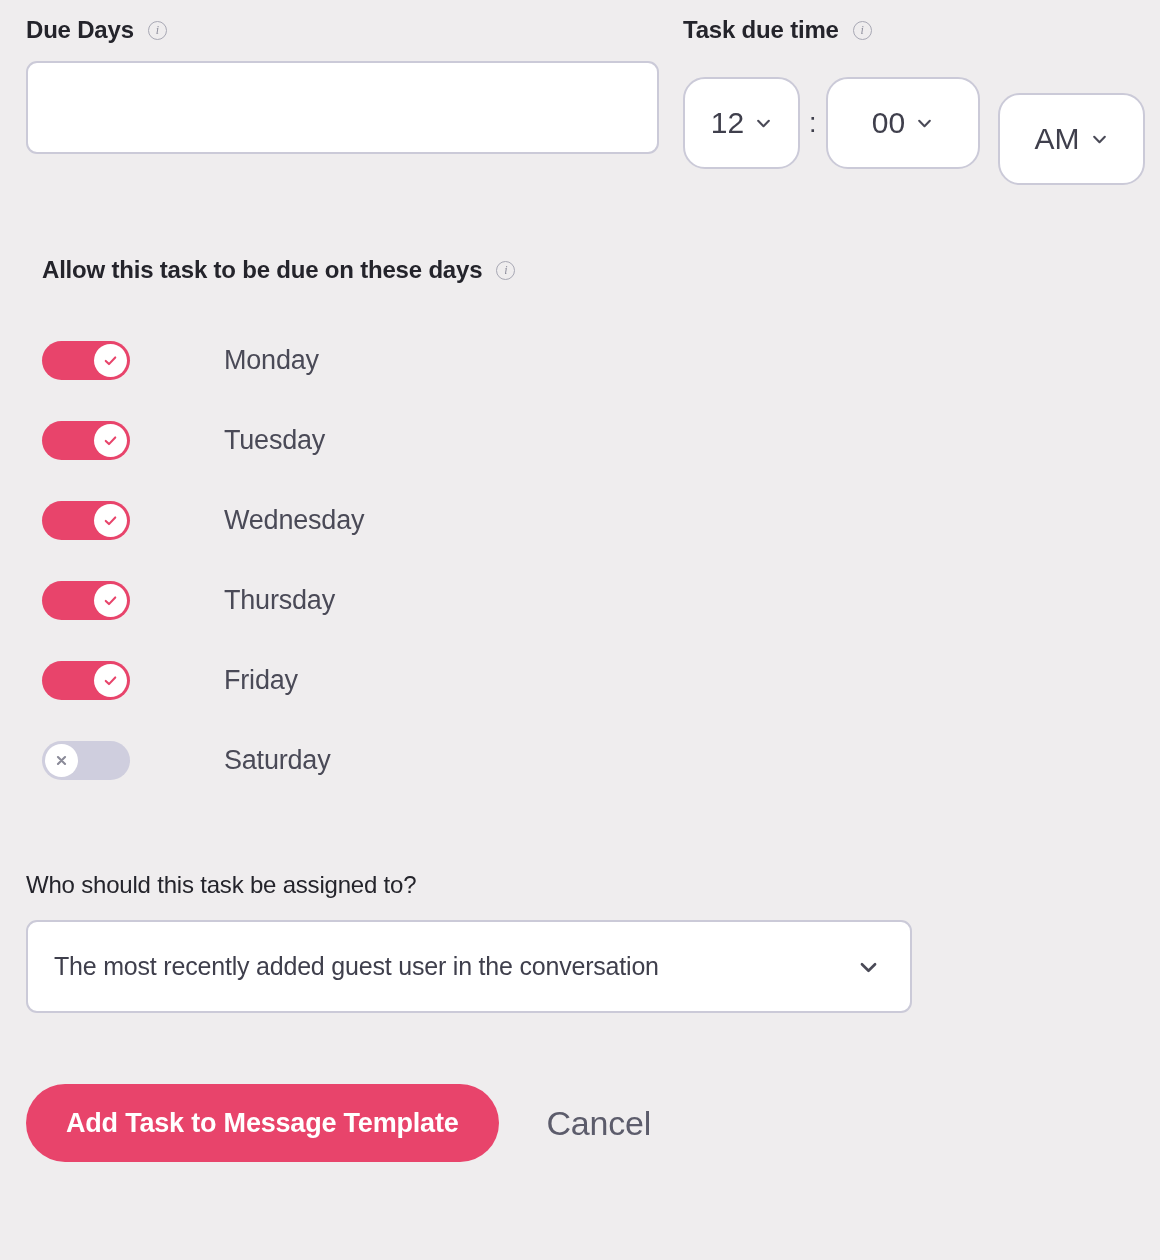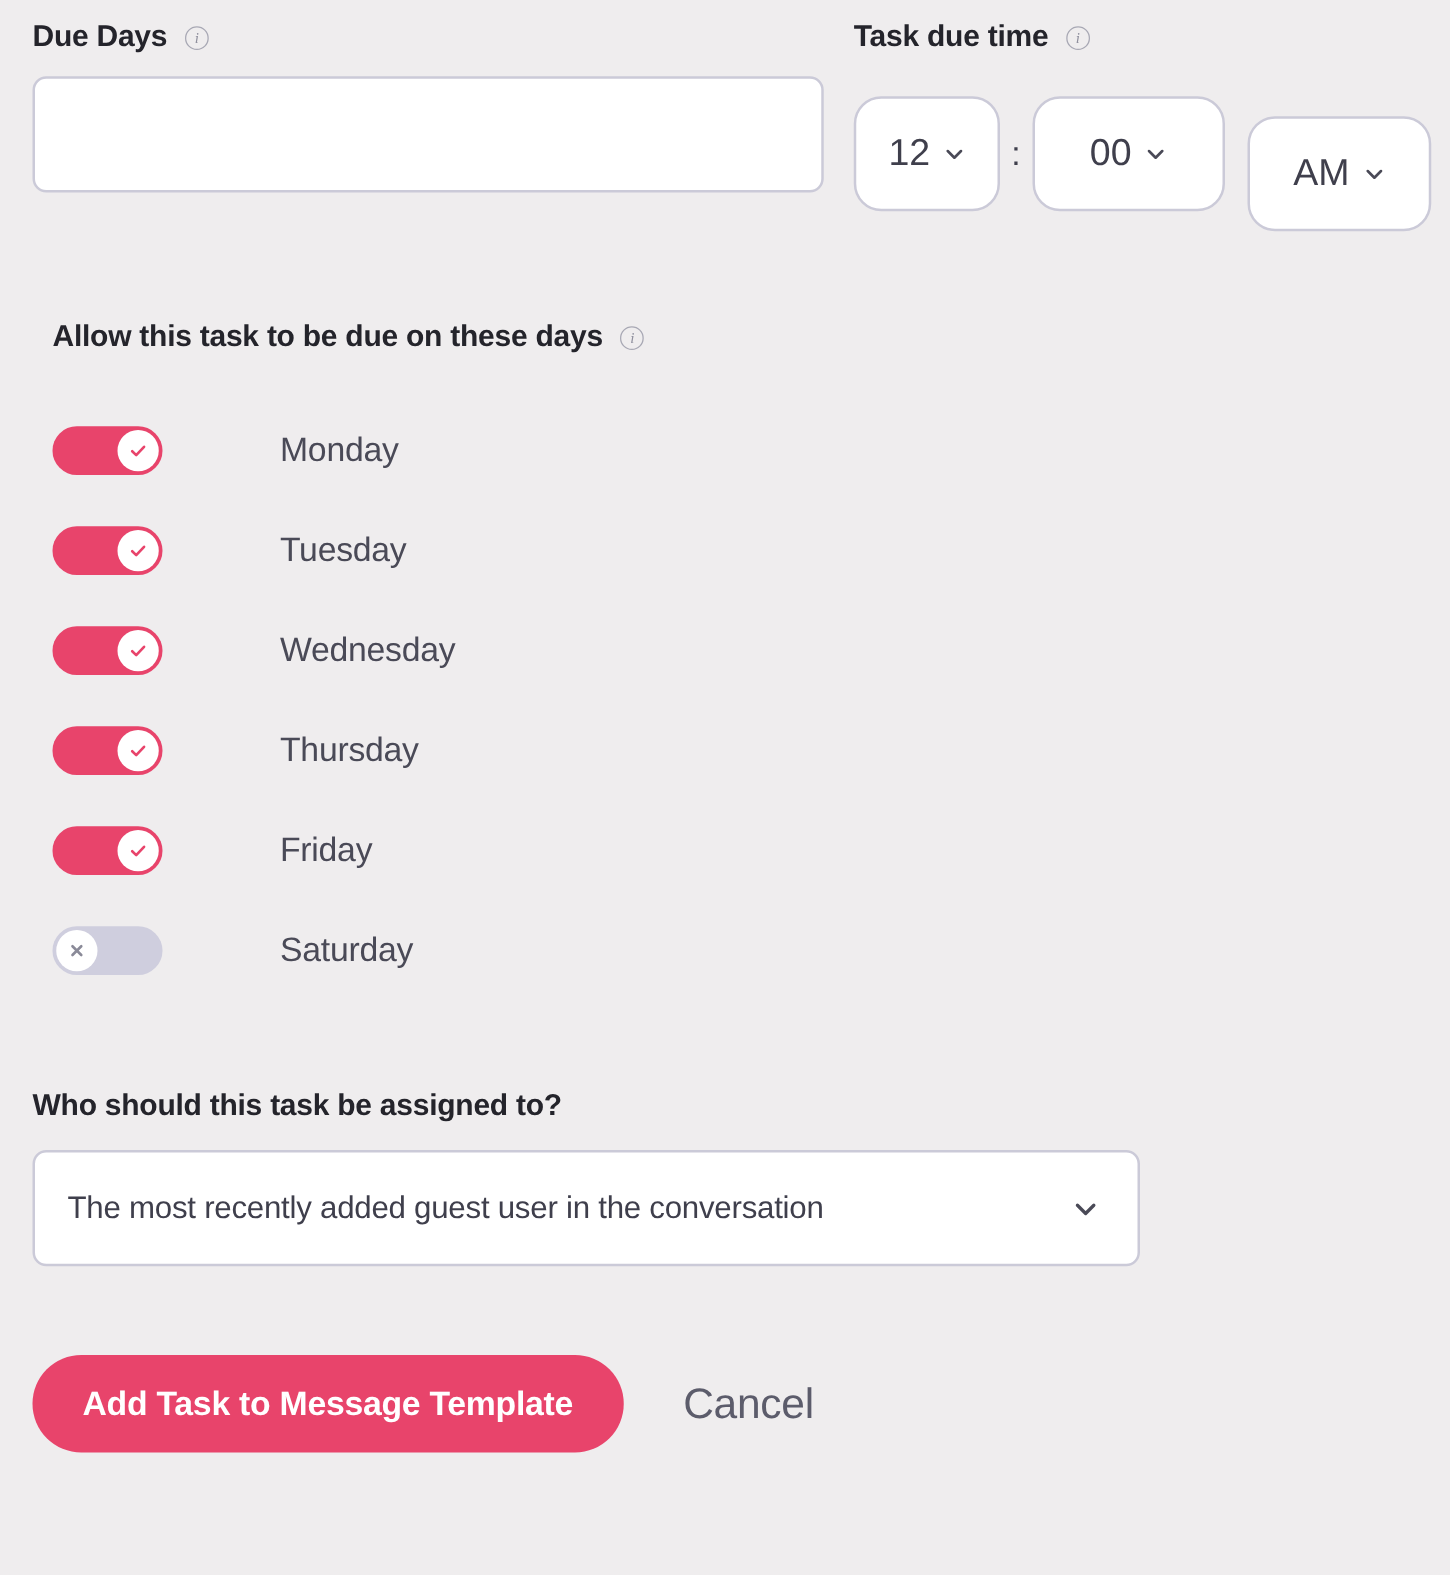--- a/index.html
+++ b/index.html
@@ -166,21 +166,21 @@
     color: #4a4a57;
     margin-left: 46px;
     line-height: 1;
     letter-spacing: -0.2px;
   }
 
   
   .assignee-section { padding: 71px 26px 0 26px; }
   .assignee-heading {
     font-size: 24px;
-    font-weight: bold;
+    font-weight: normal;
     color: #24242b;
     letter-spacing: -0.2px;
     margin: 0 0 21px 0;
   }
   .select-box {
     position: relative;
     width: 886px;
     height: 93px;
     background: #ffffff;
     border: 2px solid #cbcad8;

